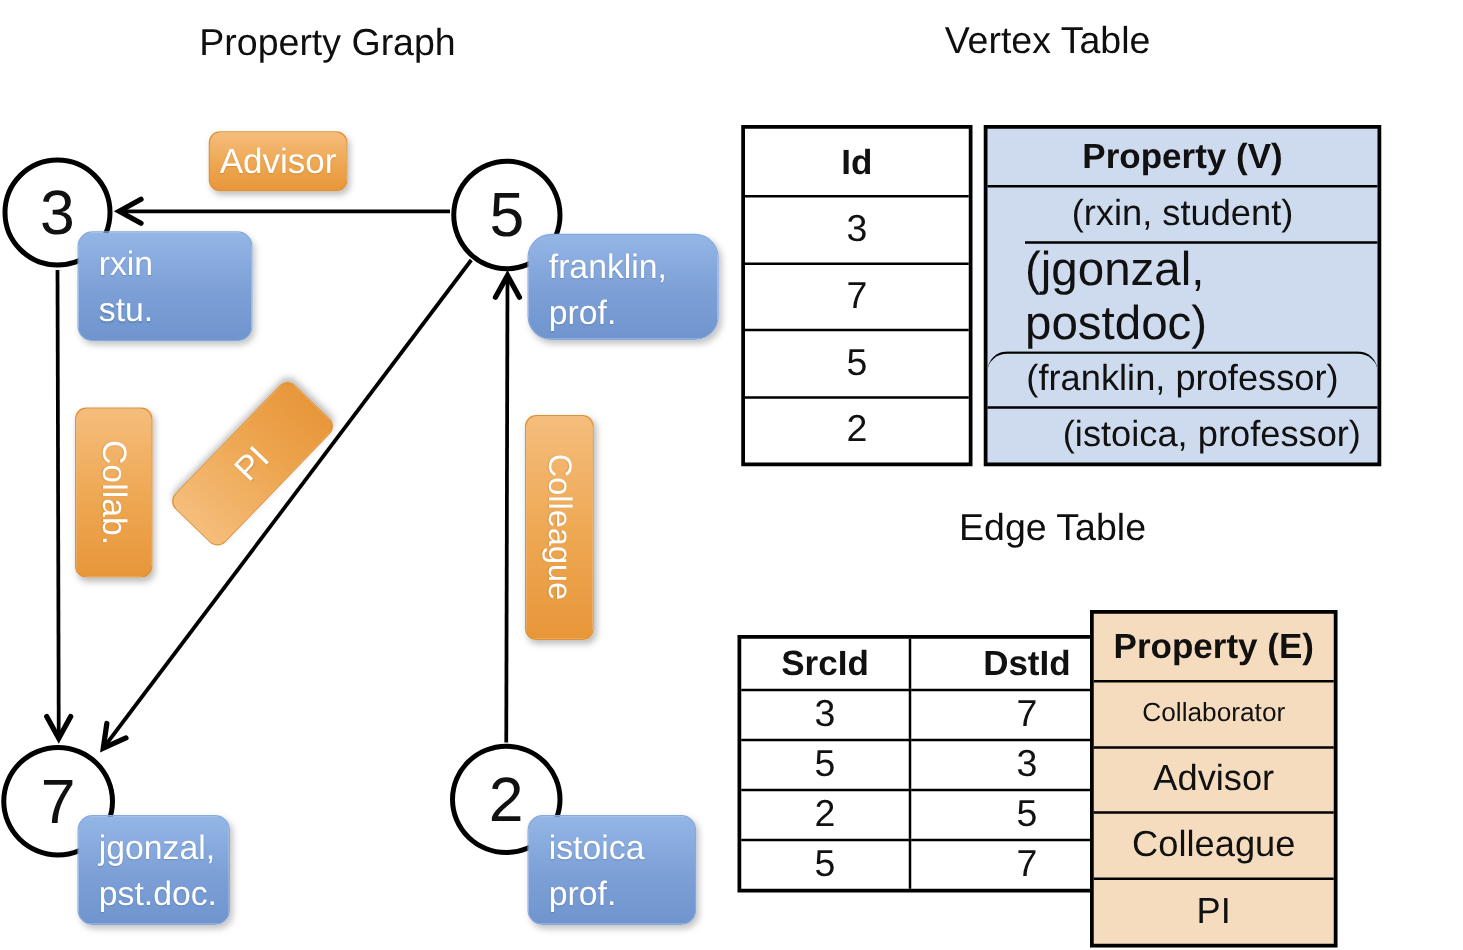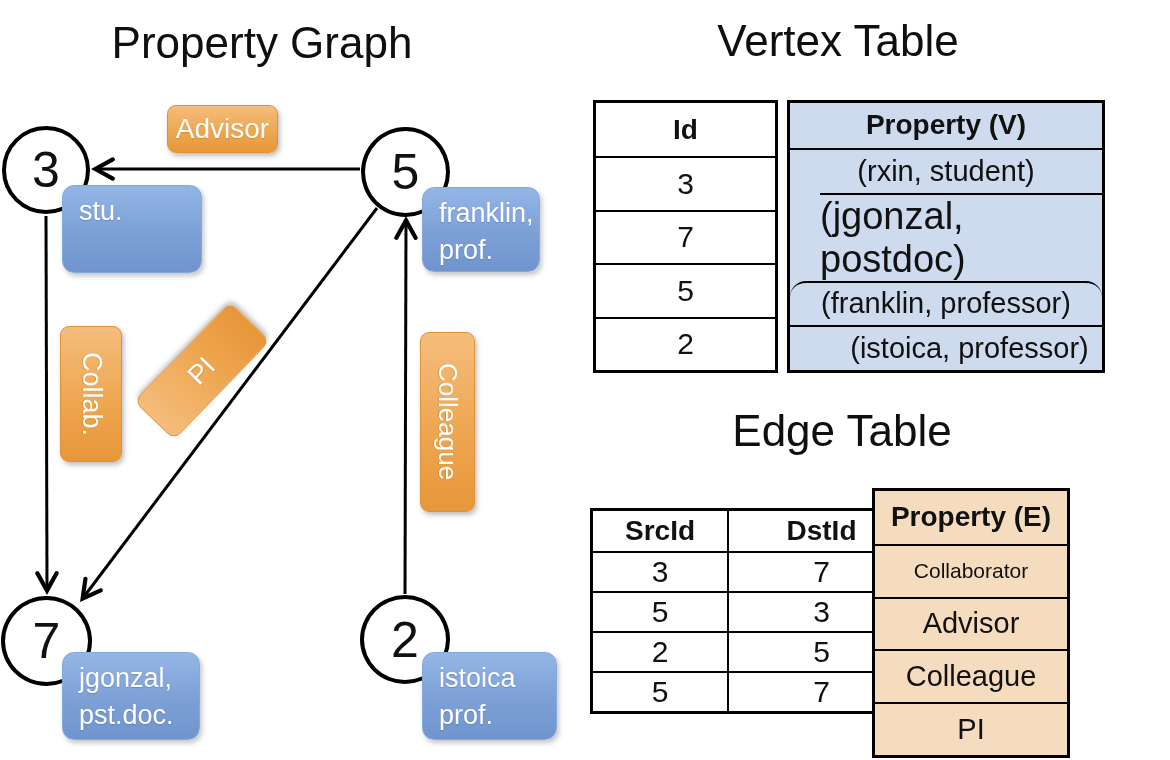--- a/index.html
+++ b/index.html
@@ -2,21 +2,21 @@
 <html><head>
 <meta charset="utf-8">
 <style>
   * { box-sizing: border-box; margin: 0; padding: 0; }
   html,body { background:#fff; }
   body { font-family: "Liberation Sans", sans-serif; }
   .stage { position:relative; width:1170px; height:760px; background:#fff; overflow:hidden; }
 
   .big-title {
     position:absolute; transform:translateX(-50%);
-    font-size:44px; color:#0f0f0f; letter-spacing:0px; white-space:nowrap;
+    font-size:30px; color:#0f0f0f; letter-spacing:0px; white-space:nowrap;
   }
 
   
   .edges-svg { position:absolute; left:0; top:0; }
 
   .node {
     position:absolute; background:#fff; border:4px solid #000; border-radius:50%;
     display:flex; align-items:center; justify-content:center;
     font-size:50px; color:#111;
   }
@@ -85,27 +85,28 @@
   <div class="node" style="left:360px; top:595px; width:90px; height:89px;">
     <span>2</span>
   </div>
 
   <div class="edge-label" style="left:167px; top:105px; width:111px; height:48px; font-size:28px;">Advisor</div>
   <div class="edge-label vert" style="left:60px; top:326px; width:62px; height:136px;">Collab.</div>
   <div class="edge-label vert" style="left:174px; top:302px; width:56px; height:138px; transform:rotate(-136deg);">PI</div>
   <div class="edge-label vert" style="left:420px; top:332px; width:55px; height:180px; font-size:26px;">Colleague</div>
 
   <div class="vertex-label" style="left:62px; top:185px; width:140px; height:88px;">
+    <div>rxin</div>
     <div>stu.</div>
   </div>
-  <div class="vertex-label" style="left:422px; top:187px; width:118px; height:85px;">
+  <div class="vertex-label" style="left:422px; top:187px; width:153px; height:85px;border-radius:19px;">
     <div>franklin,</div>
     <div>prof.</div>
   </div>
-  <div class="vertex-label" style="left:62px; top:652px; width:138px; height:88px;">
+  <div class="vertex-label" style="left:62px; top:652px; width:122px; height:88px;">
     <div>jgonzal,</div>
     <div>pst.doc.</div>
   </div>
   <div class="vertex-label" style="left:422px; top:652px; width:135px; height:88px;">
     <div>istoica</div>
     <div>prof.</div>
   </div>
 
   <div class="tbl" style="left:593px; top:100px; width:185px; height:273px; grid-template-rows:repeat(5,1fr);">
     <div class="cell th first">Id</div>

